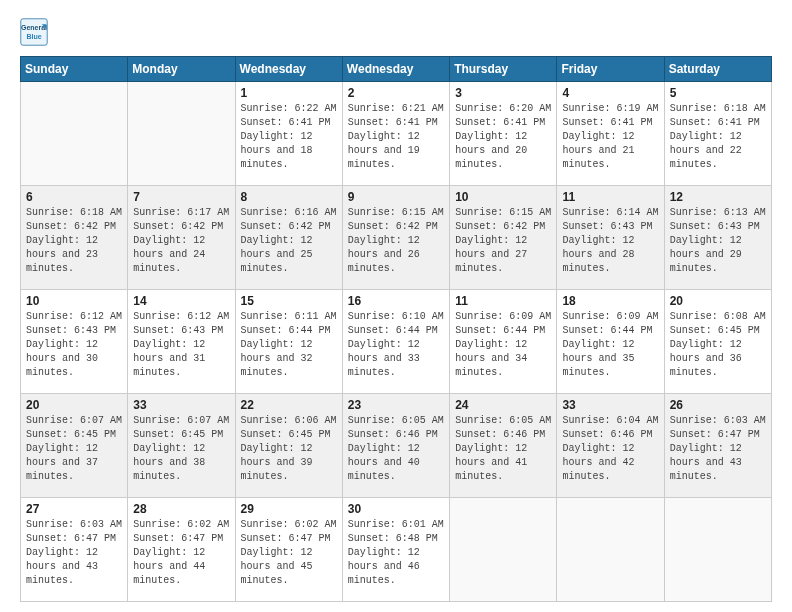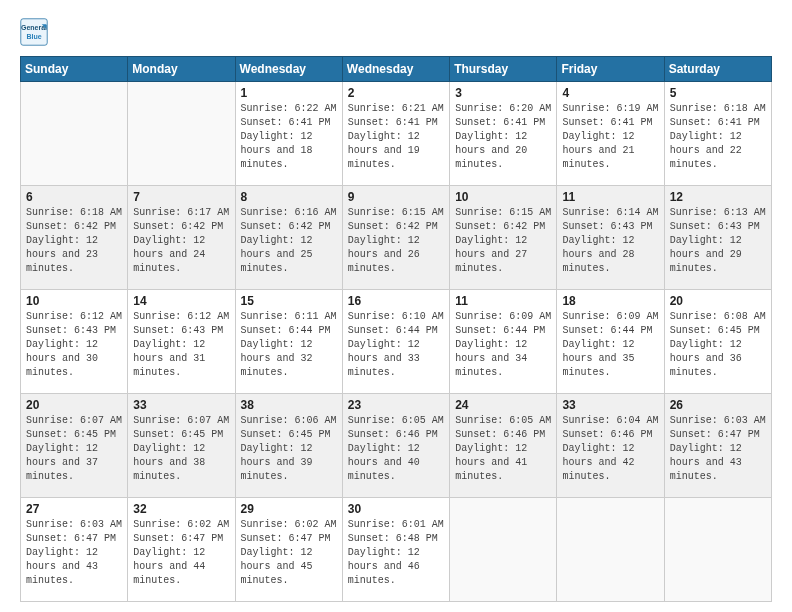--- a/index.html
+++ b/index.html
@@ -206,21 +206,21 @@
         <tr class="row-shaded">
           <td>
             <span class="day-num">20</span>
             <div class="day-info">Sunrise: 6:07 AM<br>Sunset: 6:45 PM<br>Daylight: 12 hours and 37 minutes.</div>
           </td>
           <td>
             <span class="day-num">33</span>
             <div class="day-info">Sunrise: 6:07 AM<br>Sunset: 6:45 PM<br>Daylight: 12 hours and 38 minutes.</div>
           </td>
           <td>
-            <span class="day-num">38</span>
+            <span class="day-num">22</span>
             <div class="day-info">Sunrise: 6:06 AM<br>Sunset: 6:45 PM<br>Daylight: 12 hours and 39 minutes.</div>
           </td>
           <td>
             <span class="day-num">23</span>
             <div class="day-info">Sunrise: 6:05 AM<br>Sunset: 6:46 PM<br>Daylight: 12 hours and 40 minutes.</div>
           </td>
           <td>
             <span class="day-num">24</span>
             <div class="day-info">Sunrise: 6:05 AM<br>Sunset: 6:46 PM<br>Daylight: 12 hours and 41 minutes.</div>
           </td>
@@ -232,21 +232,21 @@
             <span class="day-num">26</span>
             <div class="day-info">Sunrise: 6:03 AM<br>Sunset: 6:47 PM<br>Daylight: 12 hours and 43 minutes.</div>
           </td>
         </tr>
         <tr>
           <td>
             <span class="day-num">27</span>
             <div class="day-info">Sunrise: 6:03 AM<br>Sunset: 6:47 PM<br>Daylight: 12 hours and 43 minutes.</div>
           </td>
           <td>
-            <span class="day-num">32</span>
+            <span class="day-num">28</span>
             <div class="day-info">Sunrise: 6:02 AM<br>Sunset: 6:47 PM<br>Daylight: 12 hours and 44 minutes.</div>
           </td>
           <td>
             <span class="day-num">29</span>
             <div class="day-info">Sunrise: 6:02 AM<br>Sunset: 6:47 PM<br>Daylight: 12 hours and 45 minutes.</div>
           </td>
           <td>
             <span class="day-num">30</span>
             <div class="day-info">Sunrise: 6:01 AM<br>Sunset: 6:48 PM<br>Daylight: 12 hours and 46 minutes.</div>
           </td>

